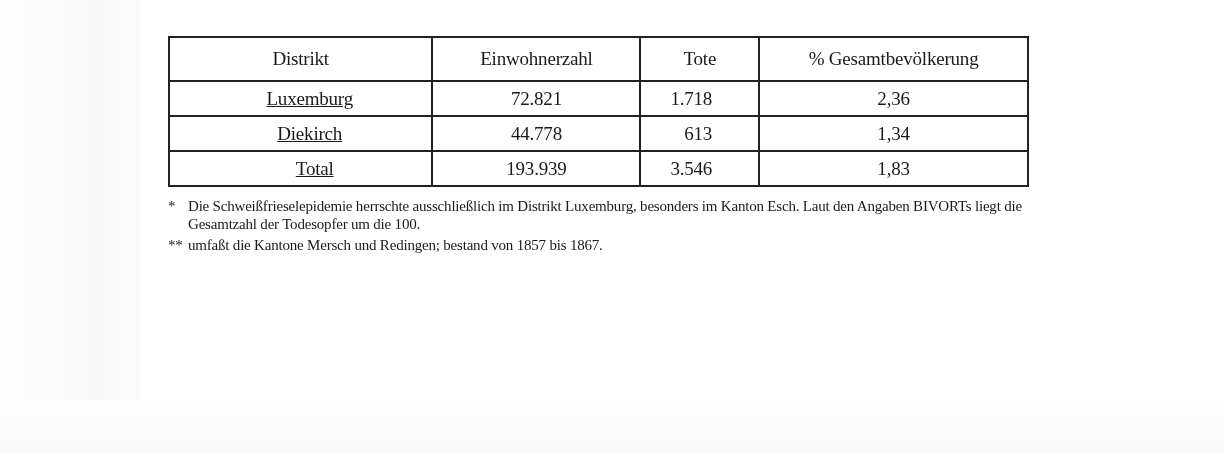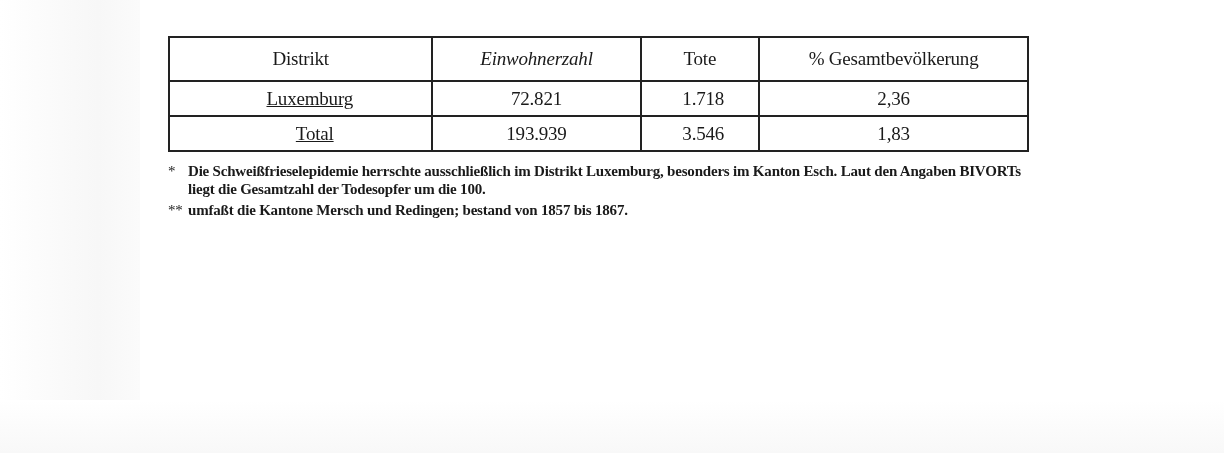--- a/index.html
+++ b/index.html
@@ -36,35 +36,35 @@
       letter-spacing: -0.2px;
     }
     td, th {
       border: 2px solid #222;
       font-weight: normal;
       height: 33px;
       padding: 0;
     }
     th { height: 42px; margin-left: 20px; }
     .c1 { width: 263px; }
-    .c2 { width: 207px; font-style: italic; }
+    .c2 { width: 207px; }
     .c3 { width: 117px; }
     .c4 { width: 268px; }
     th { text-align: center; }
     td.name { text-align: center; padding-left: 18px; text-decoration: underline; }
     td.name.total { padding-left: 28px; }
     td.num { text-align: center; margin-left: 36px; }
-    td.num-tote { text-align: right; padding-right: 34px; }
+    td.num-tote { text-align: right; padding-right: 46px; }
     .footnotes {
       margin-top: 10px; font-size: 15px; line-height: 18px; letter-spacing: -0.2px;
     }
     .fn { display: flex; margin-bottom: 3px; }
     .fn-mark { width: 20px; flex: none; }
     .fn-mark.double { width: 20px; }
-    .fn-text { width: 850px; font-weight: bold; }
+    .fn-text { width: 850px; }
   </style>
 </head>
 <body>
 
 <div class="page-tint"></div>
 <div class="page-tint-bottom"></div>
 
 <div class="content">
 
   <table>
@@ -77,20 +77,26 @@
       </tr>
     </thead>
     <tbody>
       <tr>
         <td class="name">Luxemburg</td>
         <td class="num">72.821</td>
         <td class="num-tote">1.718</td>
         <td class="num">2,36</td>
       </tr>
       <tr>
+        <td class="name">Diekirch</td>
+        <td class="num">44.778</td>
+        <td class="num-tote">613</td>
+        <td class="num">1,34</td>
+      </tr>
+      <tr>
         <td class="name total">Total</td>
         <td class="num">193.939</td>
         <td class="num-tote">3.546</td>
         <td class="num">1,83</td>
       </tr>
     </tbody>
   </table>
 
   <div class="footnotes">
     <div class="fn">

